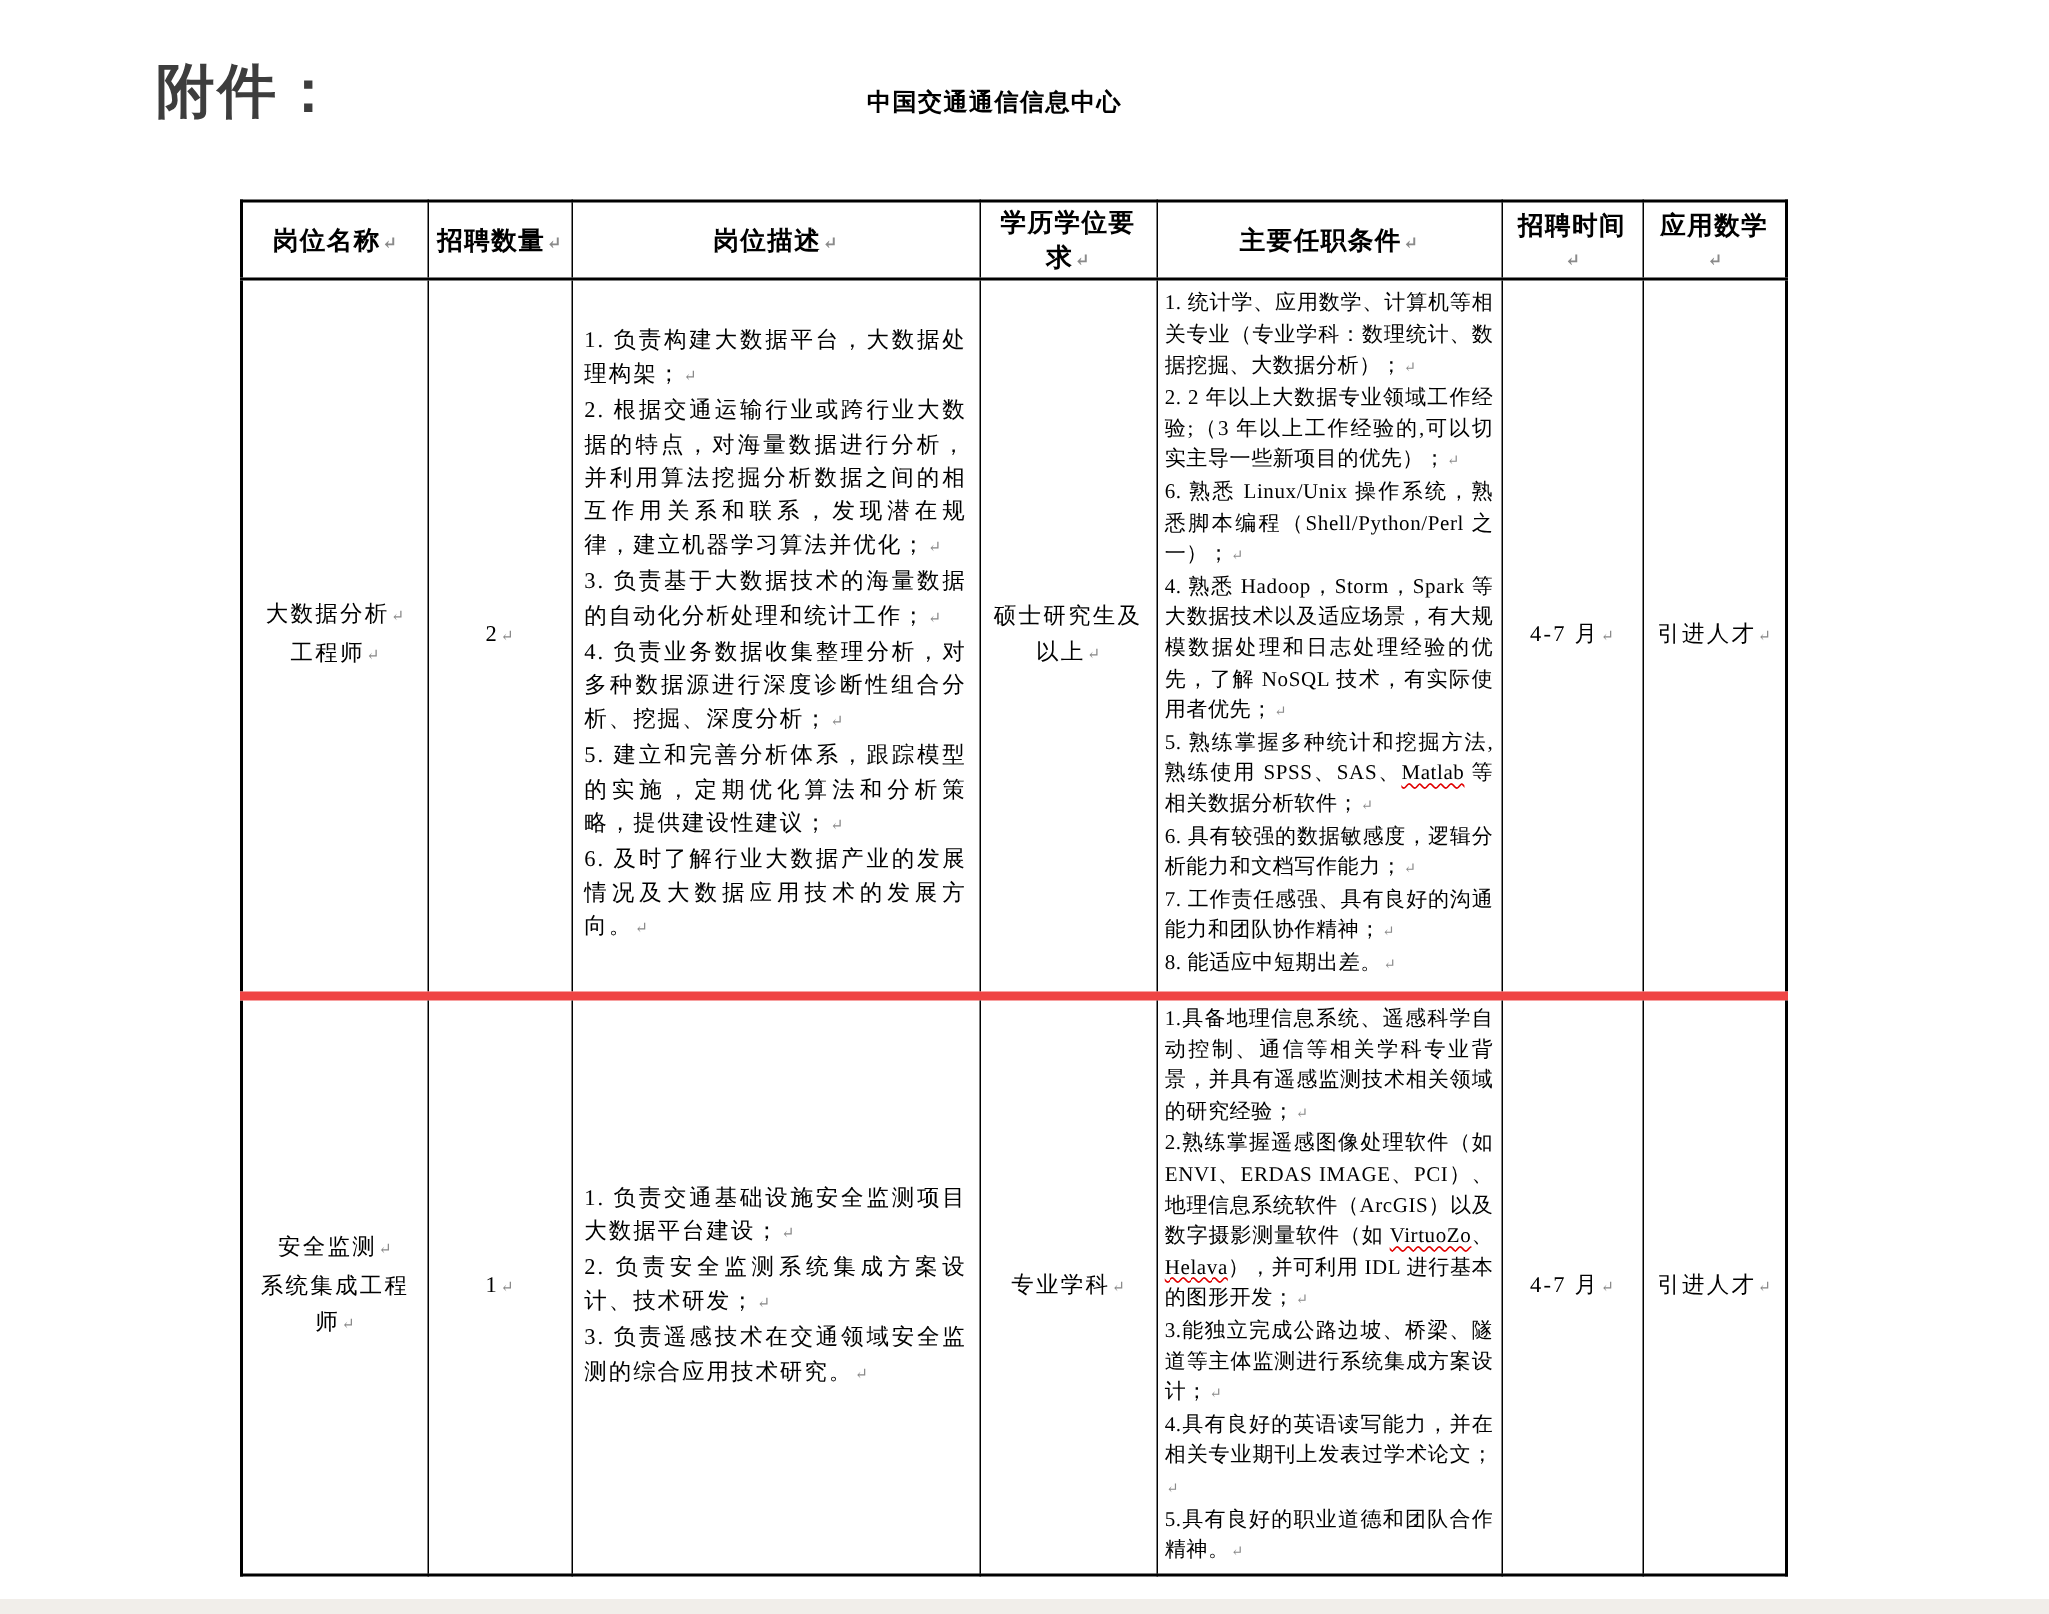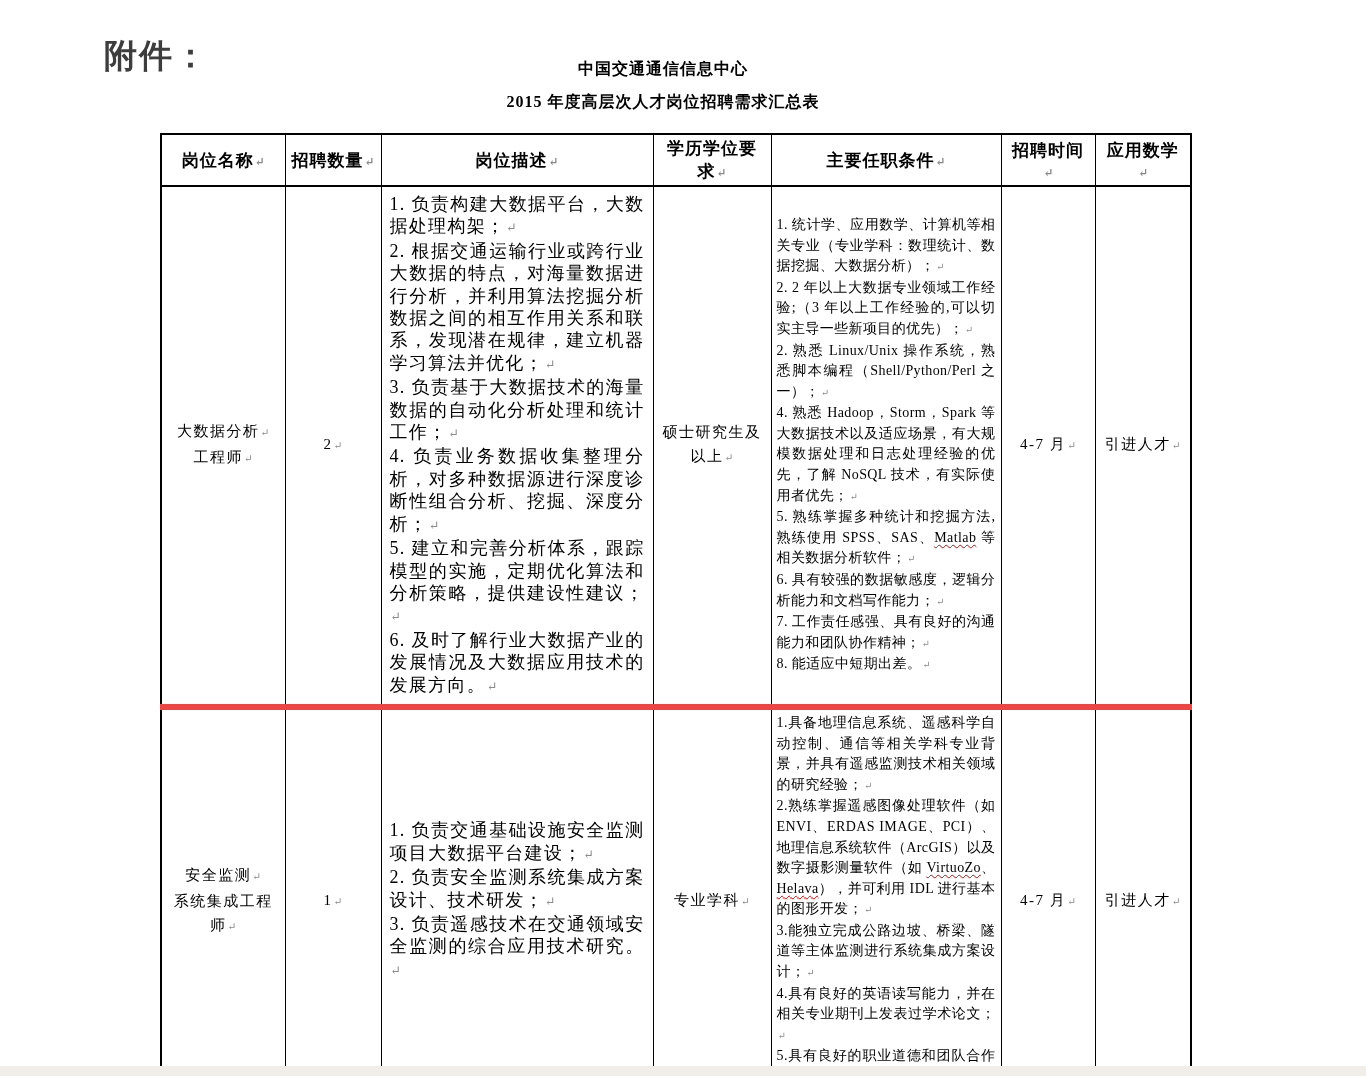--- a/index.html
+++ b/index.html
@@ -4,21 +4,21 @@
 <style>
   html,body{margin:0;padding:0;}
   body{
     width:1366px;height:1076px;position:relative;overflow:hidden;
     background:#ffffff;color:#000;
     font-family:"Liberation Serif","DejaVu Serif",serif;
   }
   .attachment-label{
     position:absolute;left:104px;top:34px;
     font-family:"Liberation Sans","DejaVu Sans",sans-serif;
-    font-weight:bold;font-size:33px;color:#3d3d3d;letter-spacing:2px;
+    font-weight:bold;font-size:39px;color:#3d3d3d;letter-spacing:2px;
   }
   .doc-titles{
     position:absolute;left:148px;top:52px;width:1030px;
     text-align:center;font-weight:bold;
   }
   .doc-title-line{font-size:16px;line-height:33px;letter-spacing:1px;}
   table.recruitment{
     position:absolute;left:148px;top:133px;width:1030px;
     border-collapse:collapse;table-layout:fixed;
     border:2px solid #000;
@@ -29,22 +29,22 @@
     height:42px;font-size:17px;font-weight:bold;text-align:center;
     border-bottom:2px solid #000;letter-spacing:1px;
   }
   tbody tr:nth-child(1){height:478px;}
   tbody tr:nth-child(2){height:376px;}
   tbody tr + tr td{border-top:6px solid #ef4444;}
   .col-position,.col-qty,.col-edu,.col-time,.col-cat{
     text-align:center;font-size:15px;letter-spacing:1.5px;line-height:24px;
   }
   .col-desc{
-    font-size:18px;line-height:22.4px;letter-spacing:1.3px;
-    text-align:justify;padding:6px 8px;
+    font-size:15px;line-height:22.4px;letter-spacing:1.3px;
+    text-align:justify;padding:22px 8px;
   }
   .col-qual{
     font-size:14px;line-height:20.6px;letter-spacing:0.4px;
     text-align:justify;padding:3px 5px;
   }
   
   .para::after{content:"\21B5";color:#8a8a8a;font-size:0.7em;margin-left:1px;letter-spacing:0;}
   .spell{
     text-decoration:underline wavy #e00000;
     text-decoration-thickness:1px;text-underline-offset:2px;
@@ -53,21 +53,20 @@
     position:absolute;left:0;bottom:0;width:1366px;height:10px;background:#f1eeea;
   }
 </style>
 </head>
 <body>
 
 <div class="attachment-label">附件：</div>
 
 <div class="doc-titles">
   <div class="doc-title-line">中国交通通信信息中心</div>
-  <div class="doc-title-line">2015 年度高层次人才岗位招聘需求汇总表</div>
 </div>
 
 <table class="recruitment">
   <colgroup>
     <col style="width:124px">
     <col style="width:96px">
     <col style="width:272px">
     <col style="width:118px">
     <col style="width:230px">
     <col style="width:94px">
@@ -114,21 +113,21 @@
           <div class="para">4. 负责业务数据收集整理分析，对多种数据源进行深度诊断性组合分析、挖掘、深度分析；</div>
           <div class="para">5. 建立和完善分析体系，跟踪模型的实施，定期优化算法和分析策略，提供建设性建议；</div>
           <div class="para">6. 及时了解行业大数据产业的发展情况及大数据应用技术的发展方向。</div>
         </td>
         <td class="col-edu">
           <div class="para">硕士研究生及以上</div>
         </td>
         <td class="col-qual">
           <div class="para">1. 统计学、应用数学、计算机等相关专业（专业学科：数理统计、数据挖掘、大数据分析）；</div>
           <div class="para">2. 2 年以上大数据专业领域工作经验;（3 年以上工作经验的,可以切实主导一些新项目的优先）；</div>
-          <div class="para">2. 熟悉 Linux/Unix 操作系统，熟悉脚本编程（Shell/Python/Perl 之一）；</div>
+          <div class="para">6. 熟悉 Linux/Unix 操作系统，熟悉脚本编程（Shell/Python/Perl 之一）；</div>
           <div class="para">4. 熟悉 Hadoop，Storm，Spark 等大数据技术以及适应场景，有大规模数据处理和日志处理经验的优先，了解 NoSQL 技术，有实际使用者优先；</div>
           <div class="para">5. 熟练掌握多种统计和挖掘方法,熟练使用 SPSS、SAS、<span class="spell">Matlab</span> 等相关数据分析软件；</div>
           <div class="para">6. 具有较强的数据敏感度，逻辑分析能力和文档写作能力；</div>
           <div class="para">7. 工作责任感强、具有良好的沟通能力和团队协作精神；</div>
           <div class="para">8. 能适应中短期出差。</div>
         </td>
         <td class="col-time">
           <div class="para">4-7 月</div>
         </td>
         <td class="col-cat">

